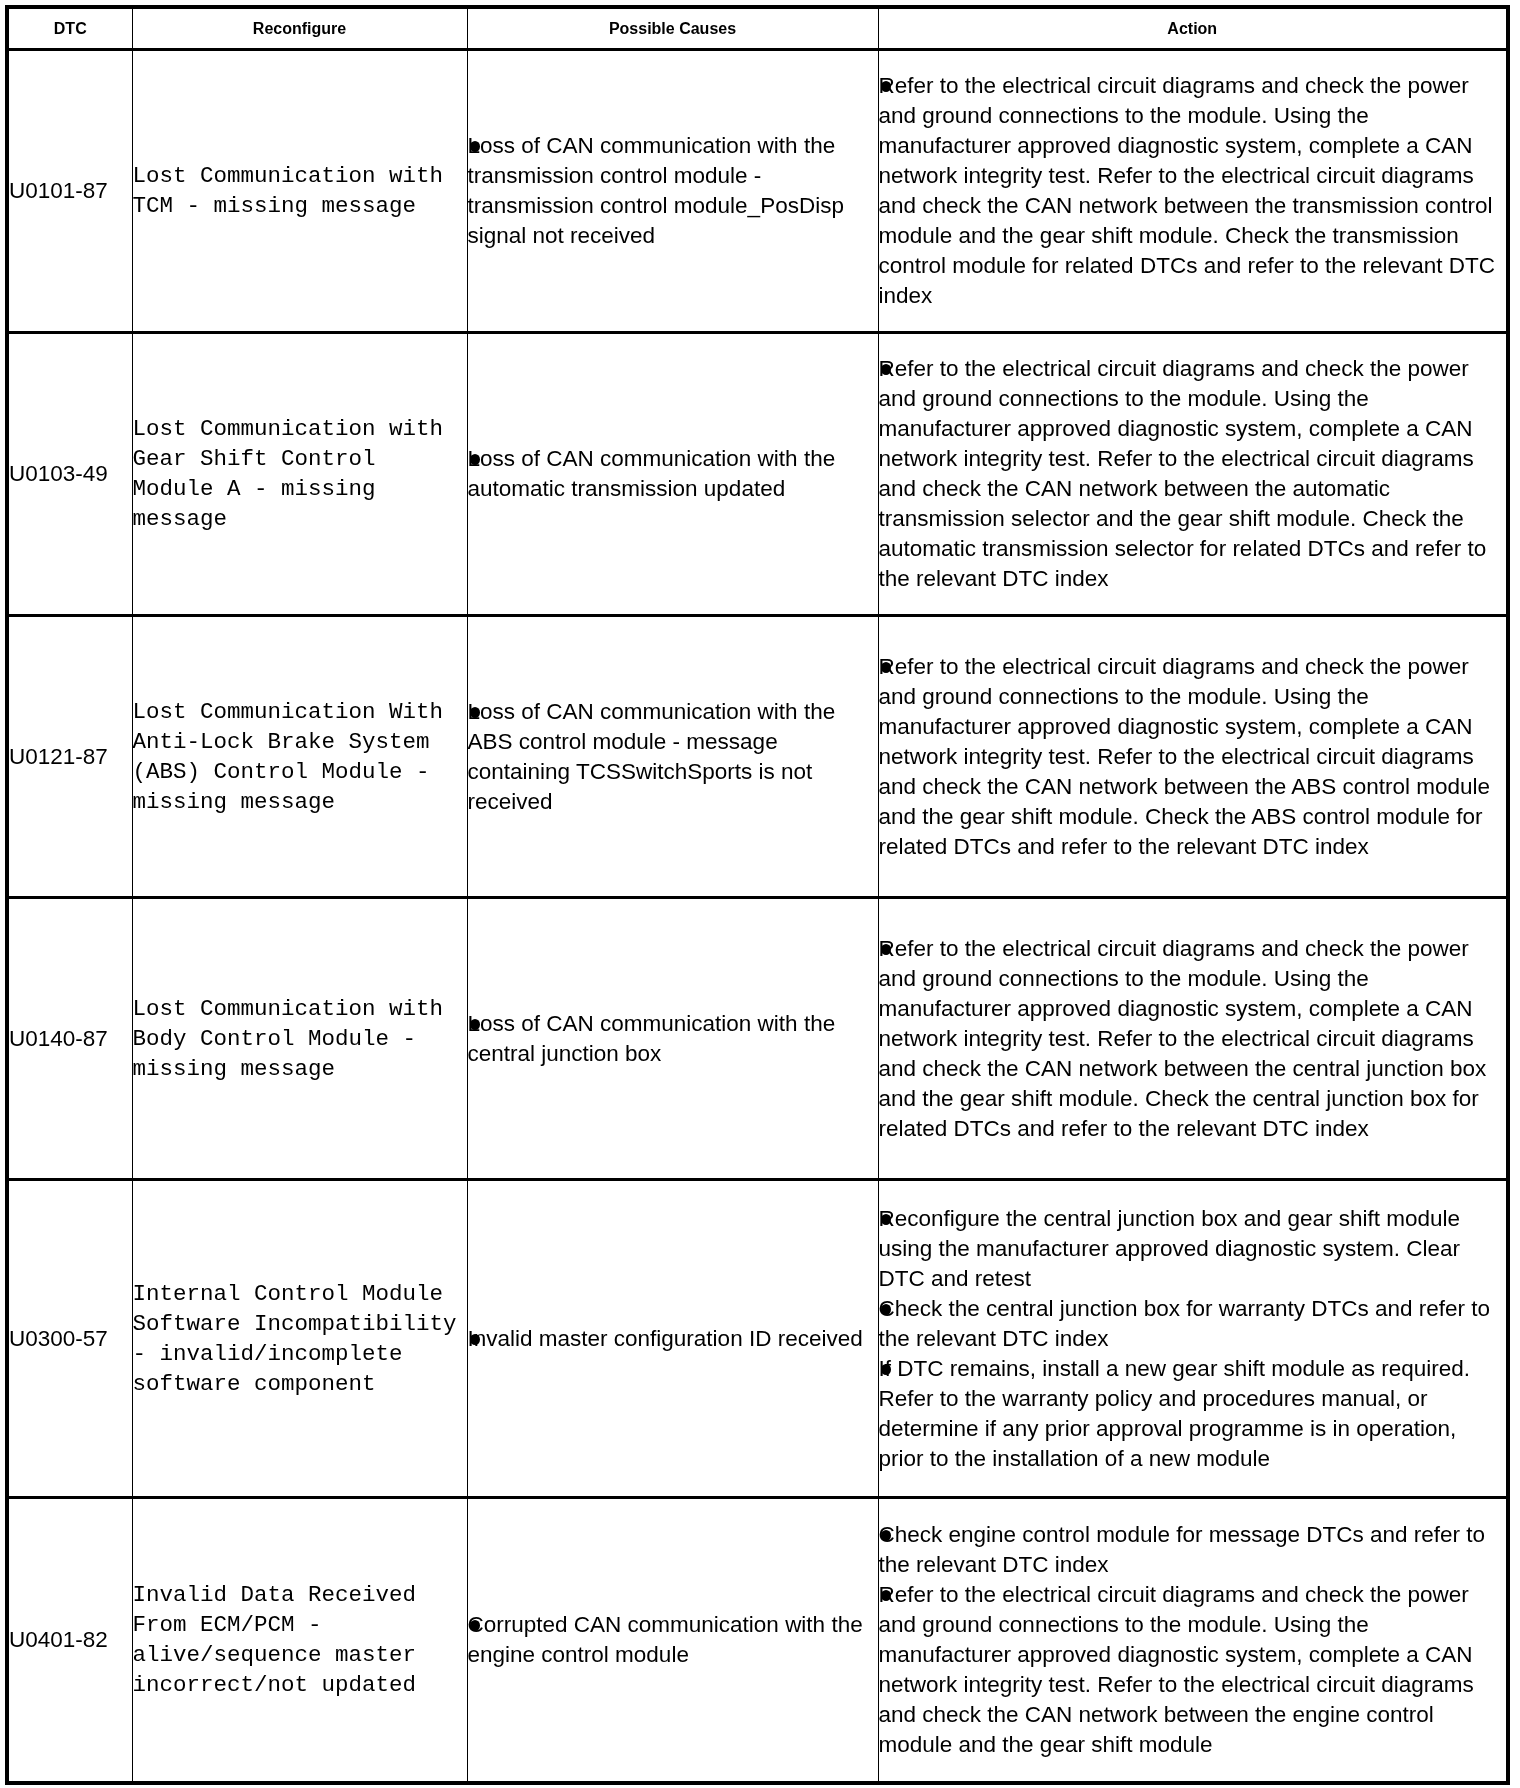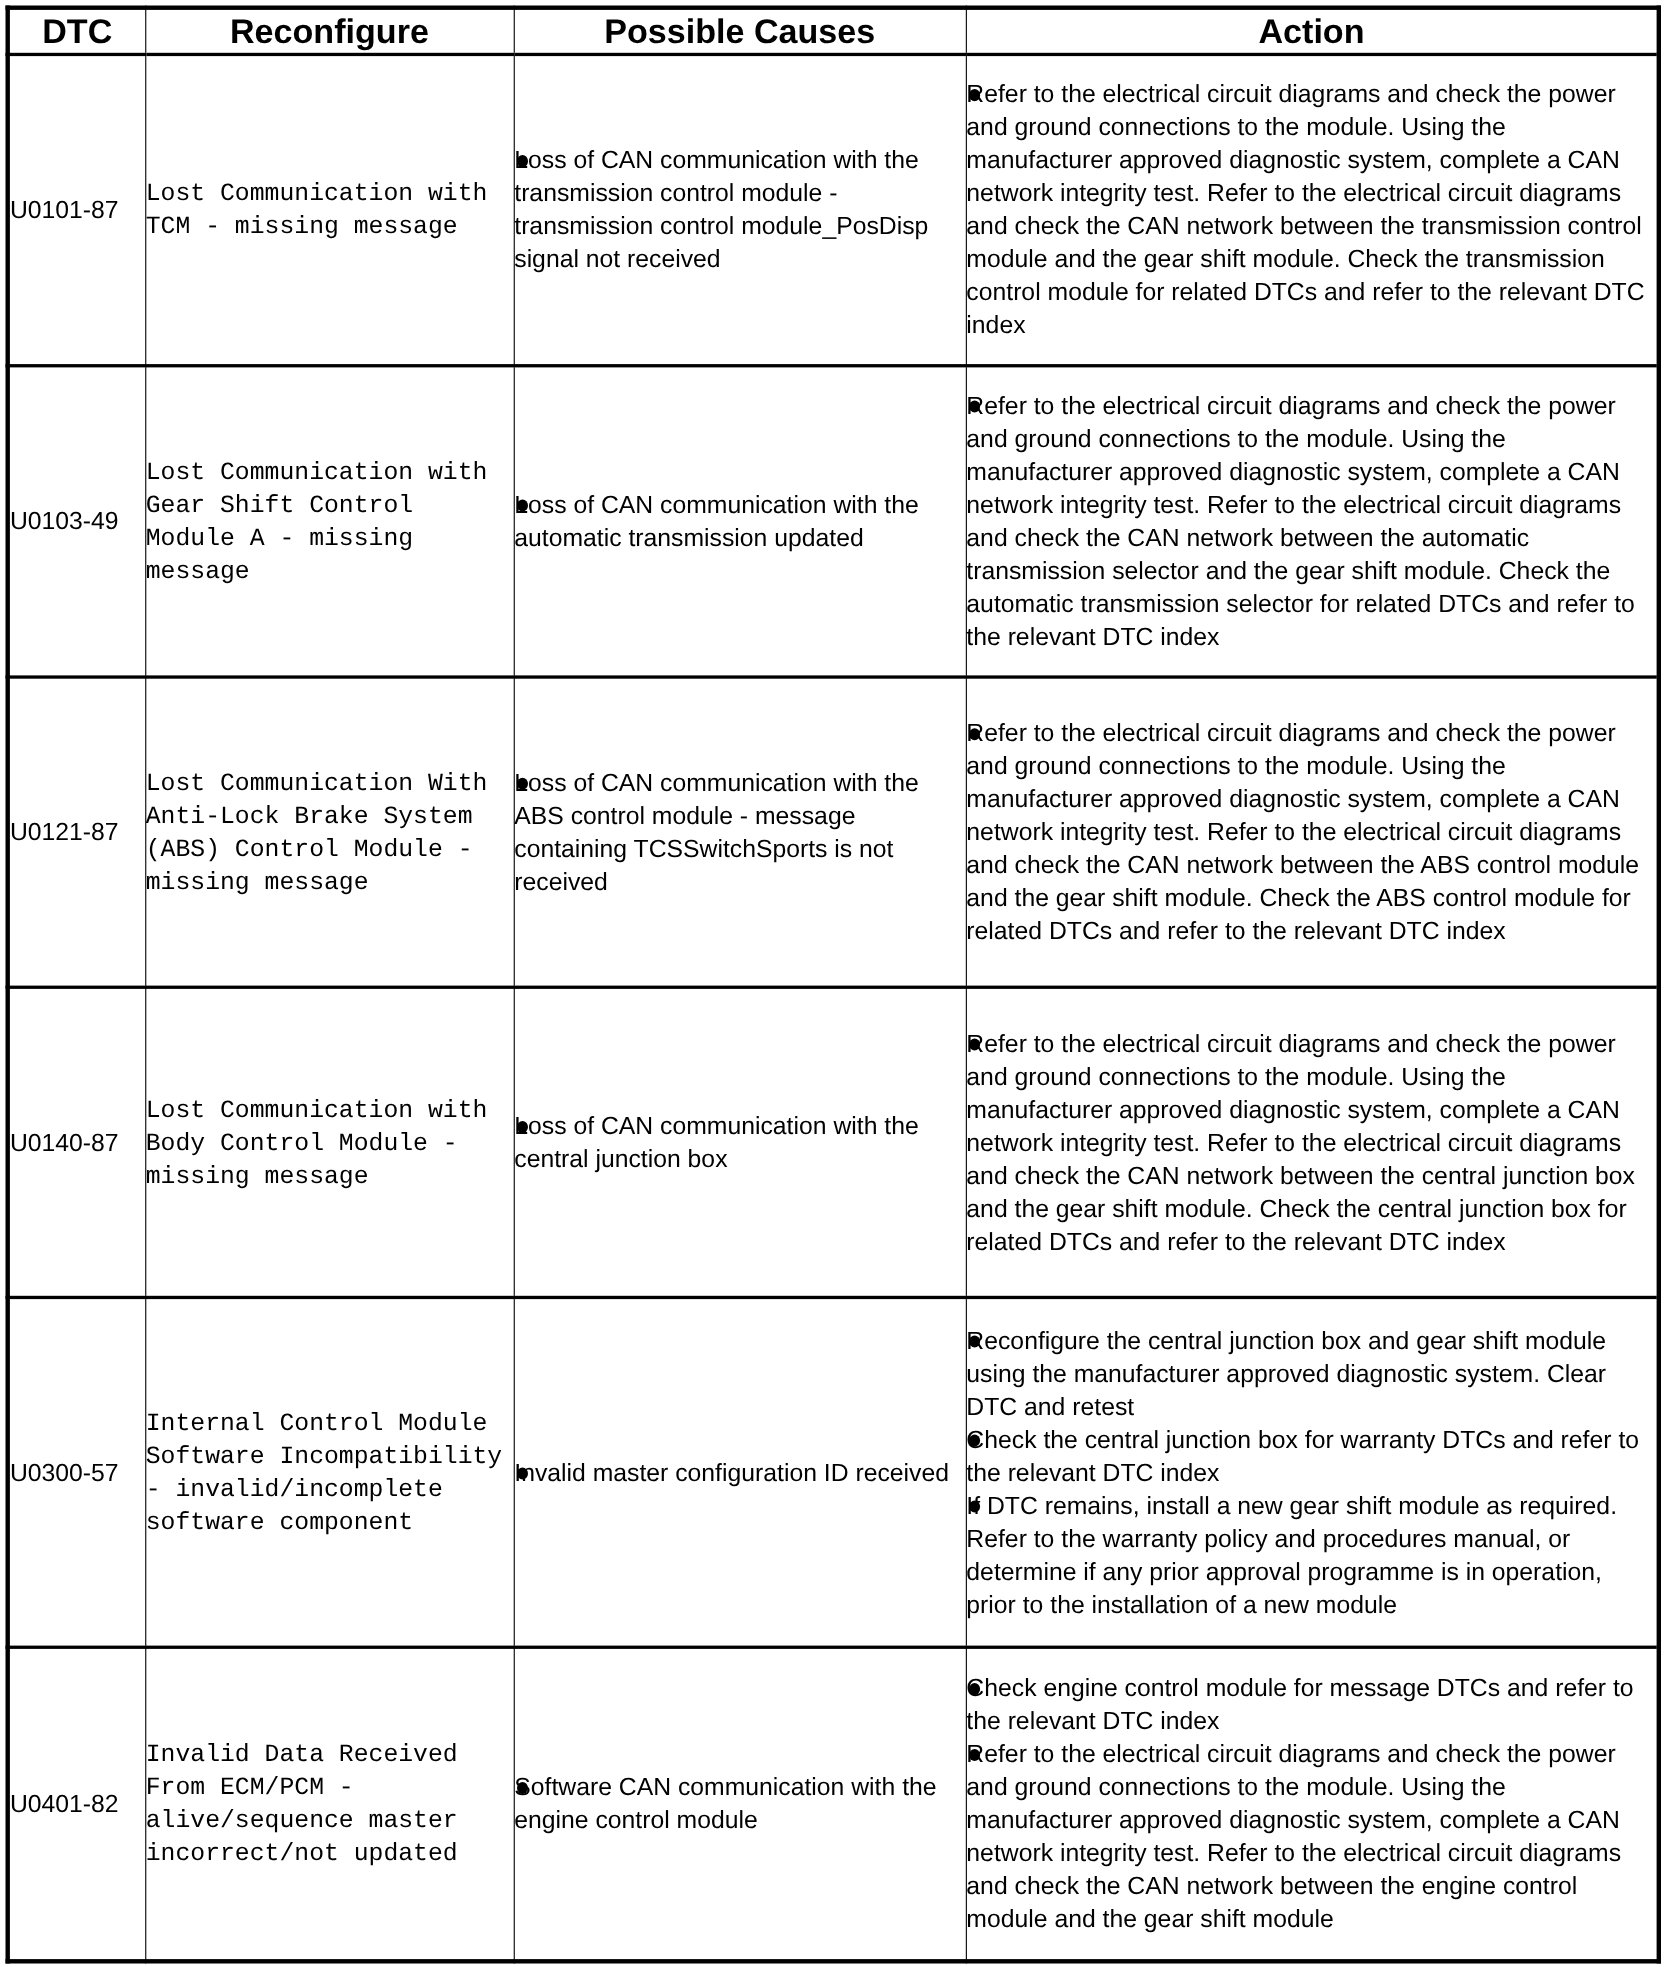--- a/index.html
+++ b/index.html
@@ -10,21 +10,21 @@
     width: 1501px; border-collapse: collapse;
     border: 4px solid #000; table-layout: fixed;
     font-size: 22.5px; line-height: 30px;
   }
   table.dtc th, table.dtc td {
     border-left: 1.5px solid #000; border-right: 1.5px solid #000;
     padding: 0; vertical-align: middle;
   }
   table.dtc thead th {
     font-weight: bold; text-align: center; height: 39px;
-    border-bottom: 3px solid #000; font-size: 31px;
+    border-bottom: 3px solid #000; font-size: 16px;
   }
   table.dtc tbody tr { border-bottom: 3px solid #000; }
   col.c-dtc { width: 125px; }
   col.c-desc { width: 335px; }
   col.c-cause { width: 411px; }
   col.c-act { width: 630px; }
   td.dtc-code { padding-left: 3px; white-space: nowrap; }
   td.desc { padding-left: 5px; padding-right: 6px; font-family: Liberation Mono, monospace; }
   td.cause { padding-left: 22px; padding-right: 4px; }
   td.action { padding-left: 22px; padding-right: 4px; padding-top: 2px; padding-bottom: 2px; }
@@ -130,21 +130,21 @@
           <li>Check the central junction box for warranty DTCs and refer to the relevant DTC index</li>
           <li>If DTC remains, install a new gear shift module as required. Refer to the warranty policy and procedures manual, or determine if any prior approval programme is in operation, prior to the installation of a new module</li>
         </ul>
       </td>
     </tr>
     <tr class="r6">
       <td class="dtc-code">U0401-82</td>
       <td class="desc">Invalid Data Received From ECM/PCM - alive/sequence master incorrect/not updated</td>
       <td class="cause">
         <ul class="bl">
-          <li>Software CAN communication with the engine control module</li>
+          <li>Corrupted CAN communication with the engine control module</li>
         </ul>
       </td>
       <td class="action">
         <ul class="bl">
           <li>Check engine control module for message DTCs and refer to the relevant DTC index</li>
           <li>Refer to the electrical circuit diagrams and check the power and ground connections to the module. Using the manufacturer approved diagnostic system, complete a CAN network integrity test. Refer to the electrical circuit diagrams and check the CAN network between the engine control module and the gear shift module</li>
         </ul>
       </td>
     </tr>
   </tbody>

